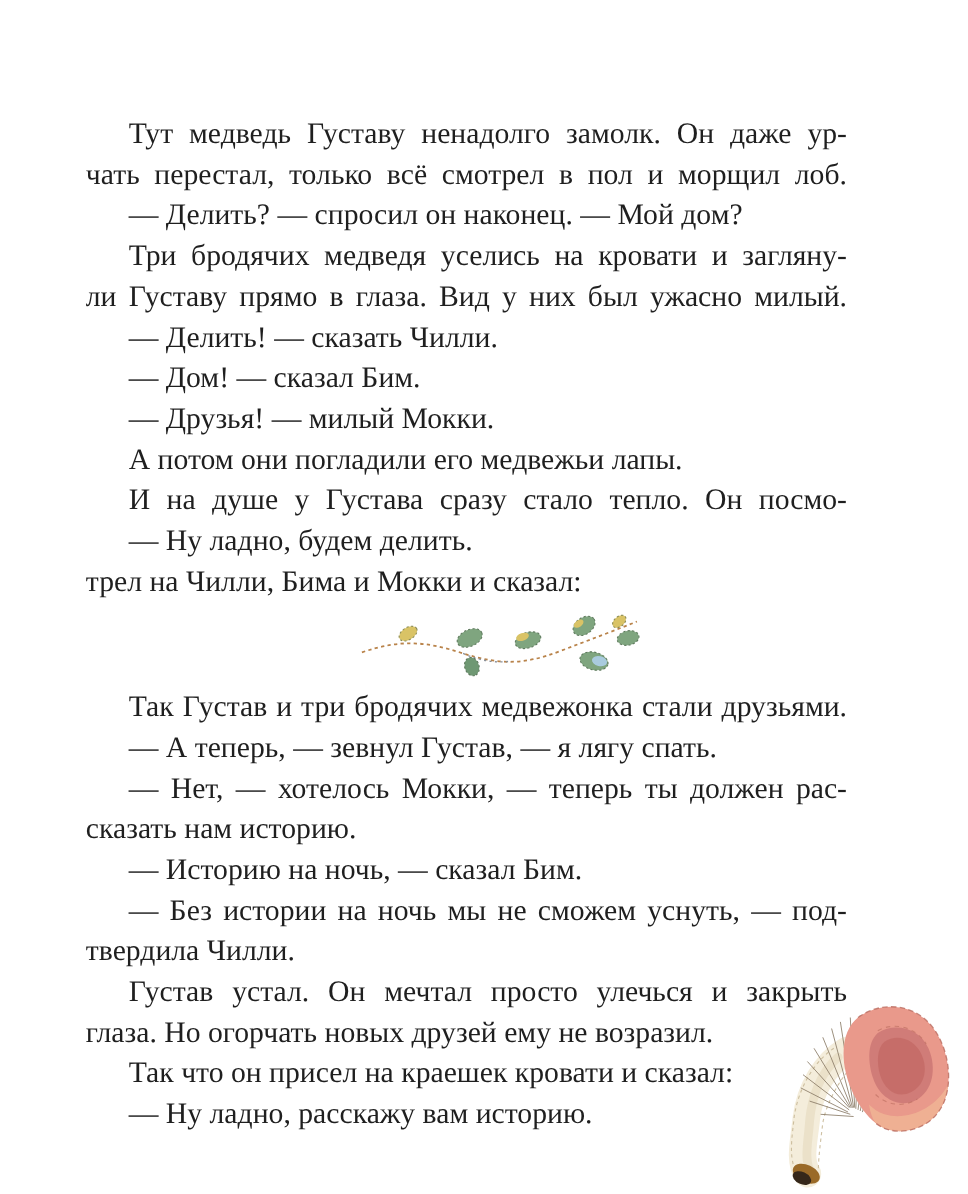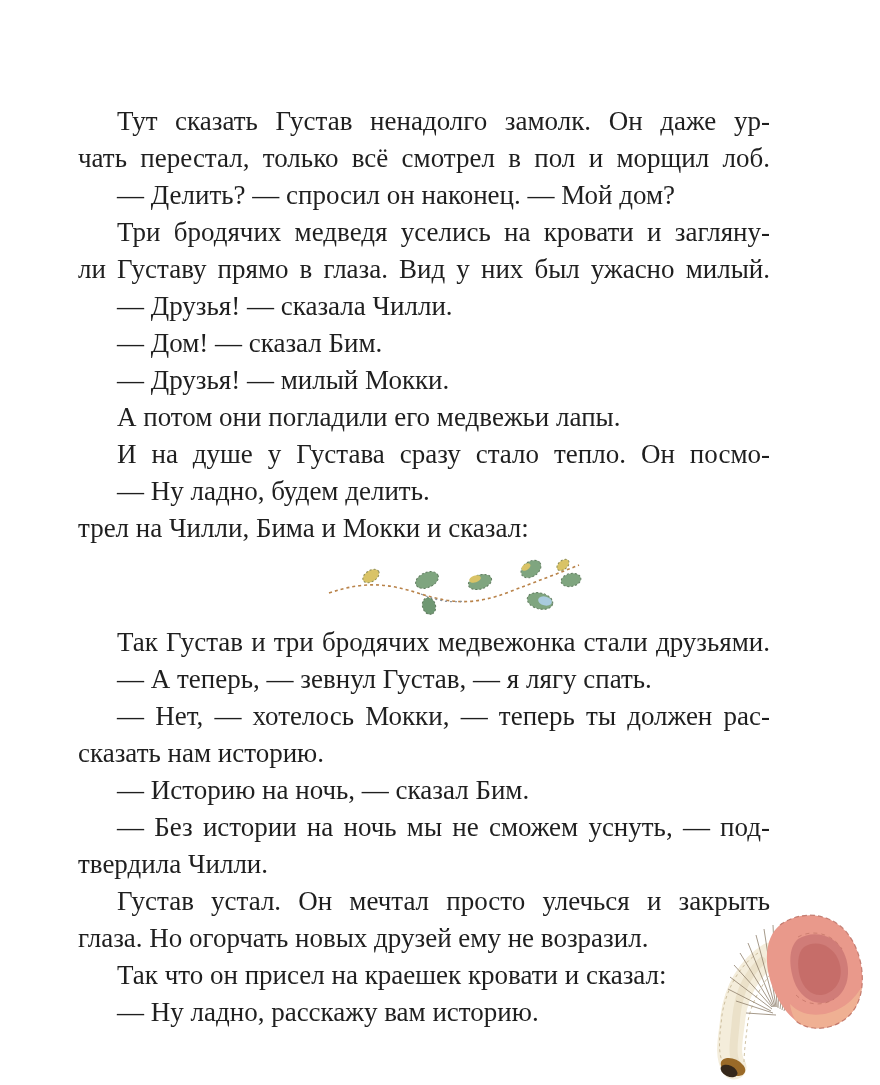--- a/index.html
+++ b/index.html
@@ -49,26 +49,26 @@
     width:165px;height:176px;
   }
   svg{display:block;}
 </style>
 </head>
 <body>
 
 <div class="page">
 
   <div class="text-col">
-    <div class="line ind fill">Тут сказать Густав ненадолго замолк. Он даже ур-</div>
+    <div class="line ind fill">Тут медведь Густаву ненадолго замолк. Он даже ур-</div>
     <div class="line fill">чать перестал, только всё смотрел в пол и морщил лоб.</div>
     <div class="line ind">— Делить? — спросил он наконец. — Мой дом?</div>
     <div class="line ind fill">Три бродячих медведя уселись на кровати и загляну-</div>
     <div class="line fill">ли Густаву прямо в глаза. Вид у них был ужасно милый.</div>
-    <div class="line ind">— Друзья! — сказала Чилли.</div>
+    <div class="line ind">— Делить! — сказать Чилли.</div>
     <div class="line ind">— Дом! — сказал Бим.</div>
     <div class="line ind">— Друзья! — милый Мокки.</div>
     <div class="line ind">А потом они погладили его медвежьи лапы.</div>
     <div class="line ind fill">И на душе у Густава сразу стало тепло. Он посмо-</div>
     <div class="line ind">— Ну ладно, будем делить.</div>
     <div class="line">трел на Чилли, Бима и Мокки и сказал:</div>
 
     <div class="deco-gap">
       <div class="branch-wrap">
         <svg width="258" height="66" viewBox="0 0 258 66">

